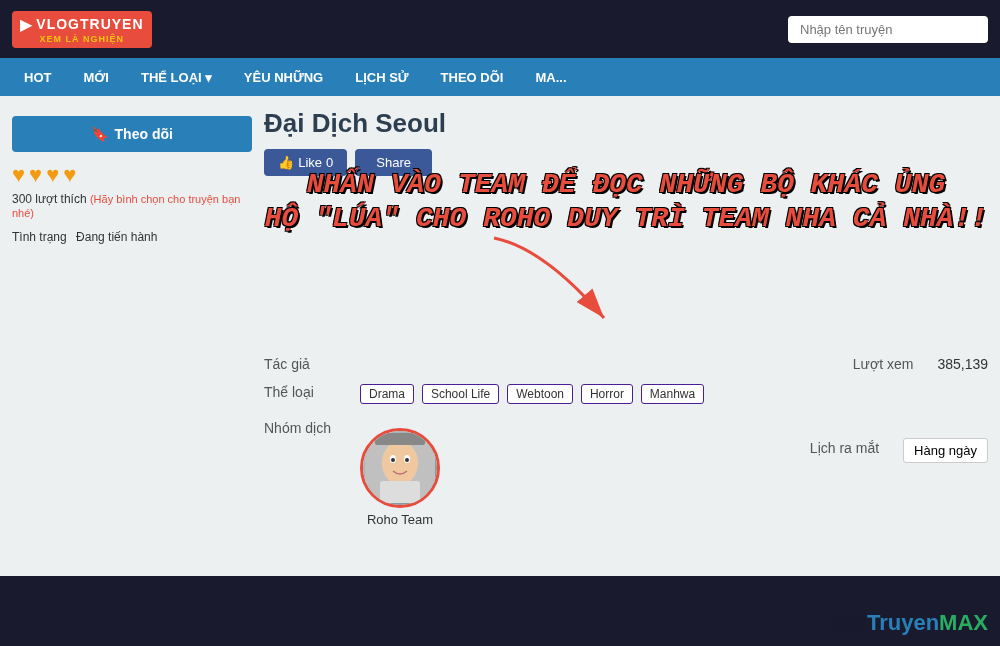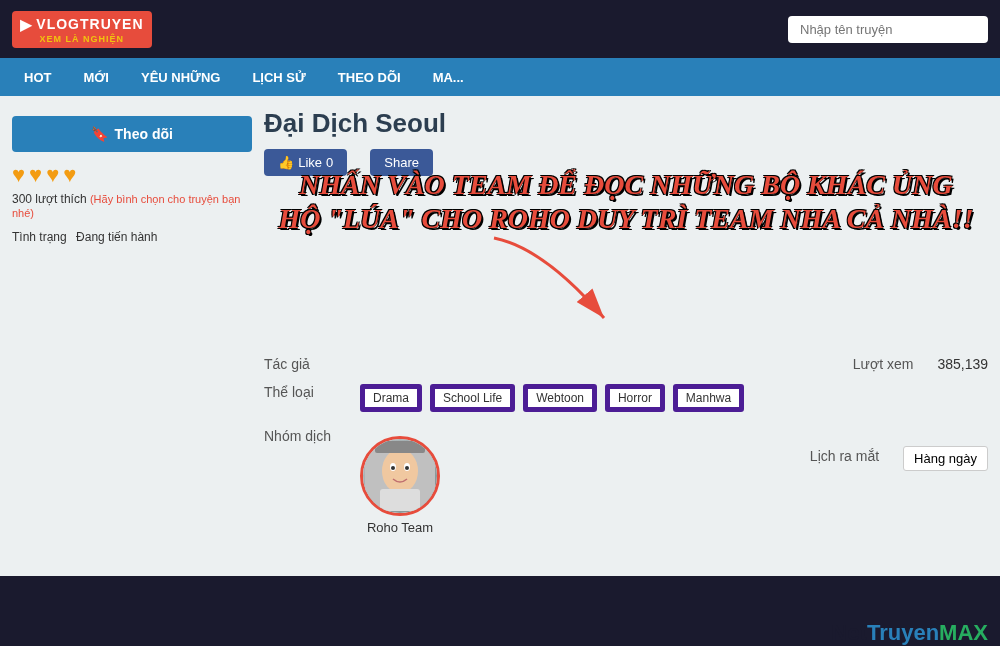--- a/index.html
+++ b/index.html
@@ -194,43 +194,42 @@
       font-size: 13px;
       cursor: pointer;
       display: flex;
       align-items: center;
       gap: 4px;
     }
     .share-btn {
       background: #3b5998;
       color: white;
       border: none;
-      padding: 6px 14px;
+      padding: 6px 21px;
       border-radius: 4px;
       font-size: 13px;
       cursor: pointer;
-      margin-left: 15px;
     }
 
     
     .overlay-text {
       position: absolute;
       top: 60px;
       left: 0;
       right: 0;
       text-align: center;
       z-index: 10;
     }
     .overlay-line1, .overlay-line2 {
       font-size: 28px;
       font-weight: 900;
       color: #e74c3c;
       text-shadow: 2px 2px 0 #000, -1px -1px 0 #000, 1px -1px 0 #000, -1px 1px 0 #000;
       font-style: italic;
-      font-family: Liberation Serif, serif;
+      font-family: Liberation Mono, monospace;
       line-height: 1.2;
       text-align: center;
     }
 
     
     .info-section {
       margin-top: 180px;
     }
     .info-row {
       display: flex;
@@ -245,21 +244,21 @@
       flex-shrink: 0;
     }
     .info-value {
       font-size: 14px;
       color: #333;
       flex: 1;
     }
     .genre-tag {
       display: inline-block;
       background: white;
-      border: 5px solid #4c1d95;
+      border: 1px solid #4c1d95;
       border-radius: 3px;
       padding: 2px 8px;
       font-size: 12px;
       color: #333;
       margin-right: 4px;
       margin-bottom: 4px;
     }
 
     .views-label {
       font-size: 14px;
@@ -343,20 +342,21 @@
       <span class="logo-top">VLOGTRUYEN</span>
     </div>
     <span class="logo-bottom">XEM LÀ NGHIỆN</span>
   </div>
   <input class="search-input" type="text" placeholder="Nhập tên truyện" style="">
 </div>
 
 <nav class="nav">
   <div class="nav-item">HOT</div>
   <div class="nav-item">MỚI</div>
+  <div class="nav-item">THỂ LOẠI ▾</div>
   <div class="nav-item">YÊU NHỮNG</div>
   <div class="nav-item">LỊCH SỬ</div>
   <div class="nav-item">THEO DÕI</div>
   <div class="nav-item">MA...</div>
 </nav>
 
 <div class="main-content">
 
   <div class="left-panel">
 
@@ -454,15 +454,15 @@
           <div class="group-name">Roho Team</div>
         </div>
 
         <span class="views-label" style="margin-left:auto;margin-right:8px;padding-top:20px;">Lịch ra mắt</span>
         <button class="lichramat-btn" style="margin-top:18px;">Hàng ngày</button>
       </div>
     </div>
   </div>
 </div>
 
-<div class="watermark" style="position:absolute;bottom:0;right:12px;">
+<div class="watermark" style="position:absolute;bottom:10px;right:12px;">
   <span class="watermark-net">Net</span><span class="watermark-truyen">Truyen</span><span class="watermark-max">MAX</span>
 </div>
 
 </body></html>

